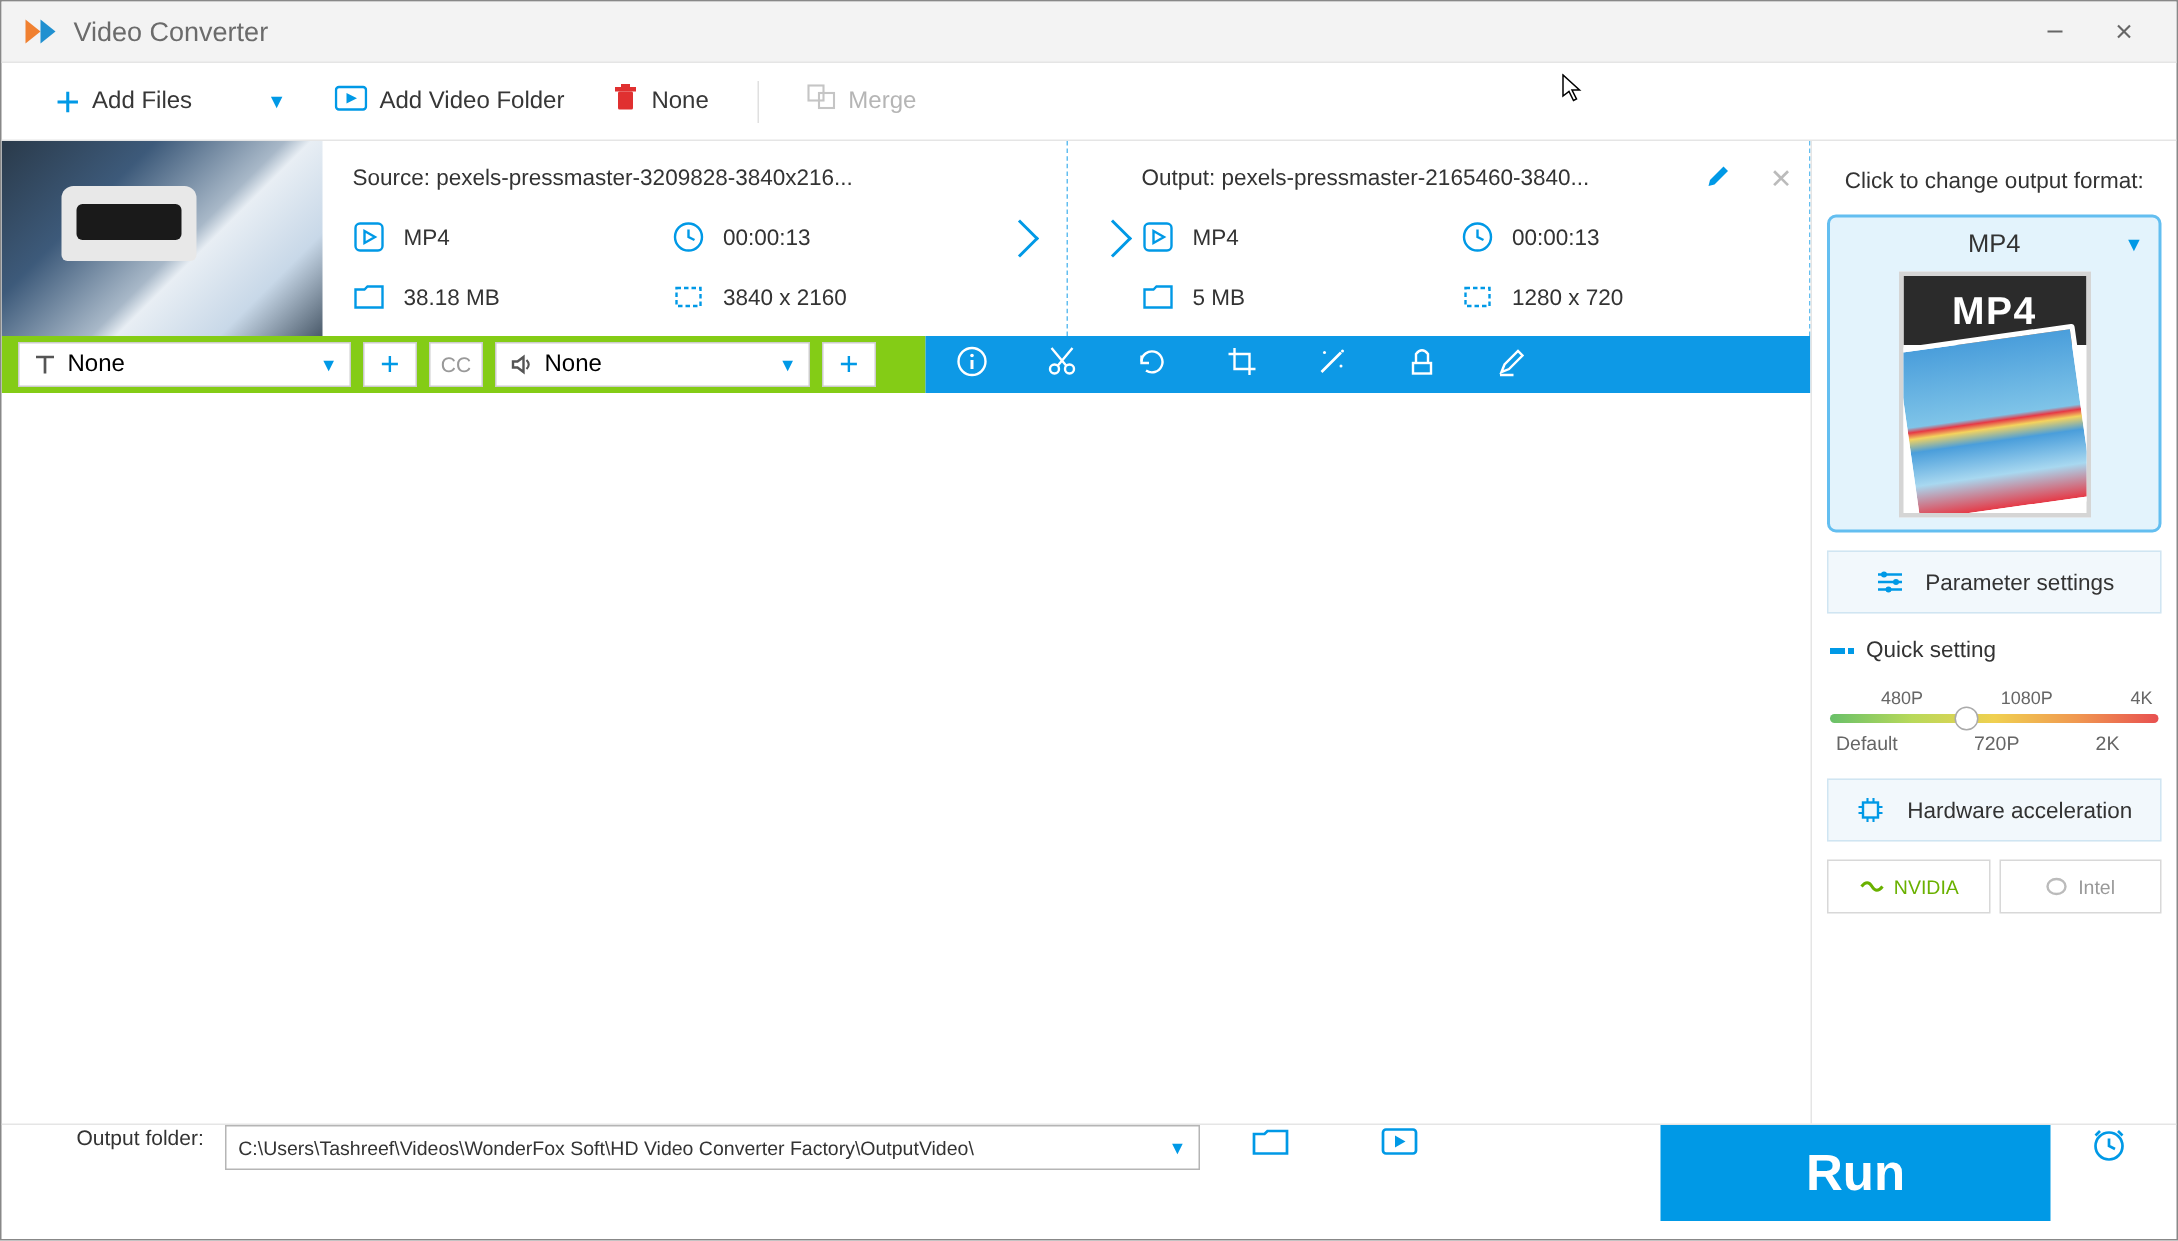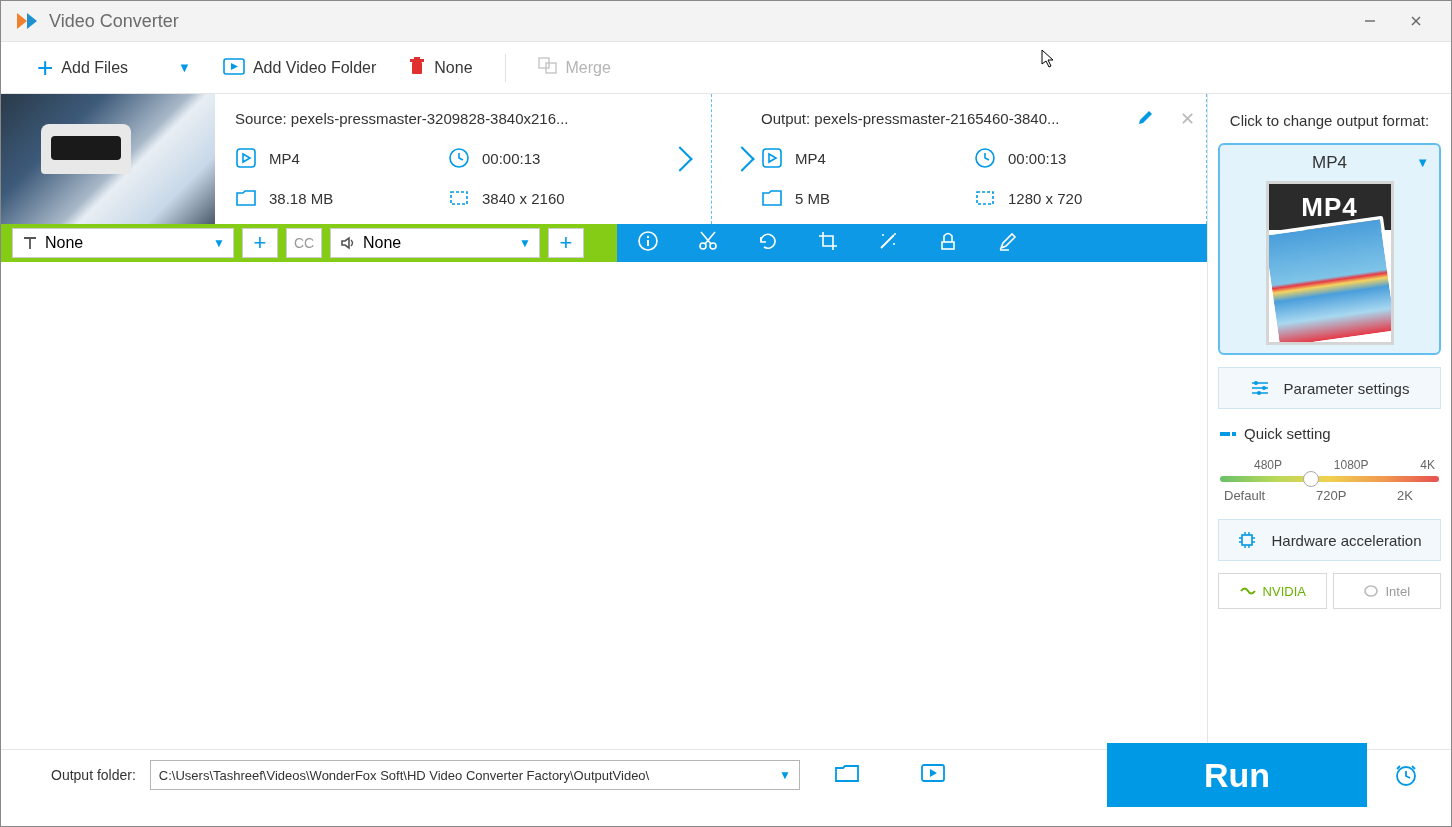--- a/index.html
+++ b/index.html
@@ -74,21 +74,21 @@
 .qs-track { height: 6px; background: linear-gradient(90deg, #69c069 0%, #b8d95a 25%, #f0d050 50%, #f09850 75%, #e85050 100%); position: relative; border-radius: 3px; }
 .qs-thumb { position: absolute; top: -5px; left: 38%; width: 16px; height: 16px; background: #fff; border: 1px solid #aaa; border-radius: 50%; cursor: pointer; }
 .qs-labels2 { display: flex; justify-content: space-between; font-size: 13px; color: #666; padding: 0 4px; margin-top: 6px; }
 
 .gpu-row { display: flex; gap: 6px; }
 .gpu-chip { flex: 1; height: 36px; border: 1px solid #d8d8d8; display: flex; align-items: center; justify-content: center; gap: 6px; font-size: 13px; cursor: pointer; }
 .gpu-chip.nv { color: #6ab100; }
 .gpu-chip.intel { color: #999; }
 
 
-.footer { height: 51px; border-top: 1px solid #e5e5e5; display: flex; align-items: center; padding: 0 20px 0 50px; gap: 14px; }
+.footer { height: 51px; border-top: 1px solid #e5e5e5; display: flex; align-items: flex-start; padding: 0 20px 0 50px; gap: 14px; }
 .out-label { font-size: 14px; color: #333; }
 .out-path { flex: 0 0 650px; height: 30px; border: 1px solid #b5b5b5; display: flex; align-items: center; padding: 0 8px; font-size: 13px; color: #333; cursor: text; }
 .out-path-caret { margin-left: auto; color: #0099e6; font-size: 12px; cursor: pointer; }
 .foot-ico { cursor: pointer; margin: 0 20px; }
 .run-btn { width: 260px; height: 64px; background: #0099e6; color: #fff; font-size: 34px; font-weight: 600; display: flex; align-items: center; justify-content: center; cursor: pointer; margin-left: auto; border: none; }
 .clock-btn { width: 50px; display: flex; align-items: center; justify-content: center; cursor: pointer; }
 
 .cursor { position: absolute; left: 1040px; top: 48px; pointer-events: none; }
 </style>
 </head>

